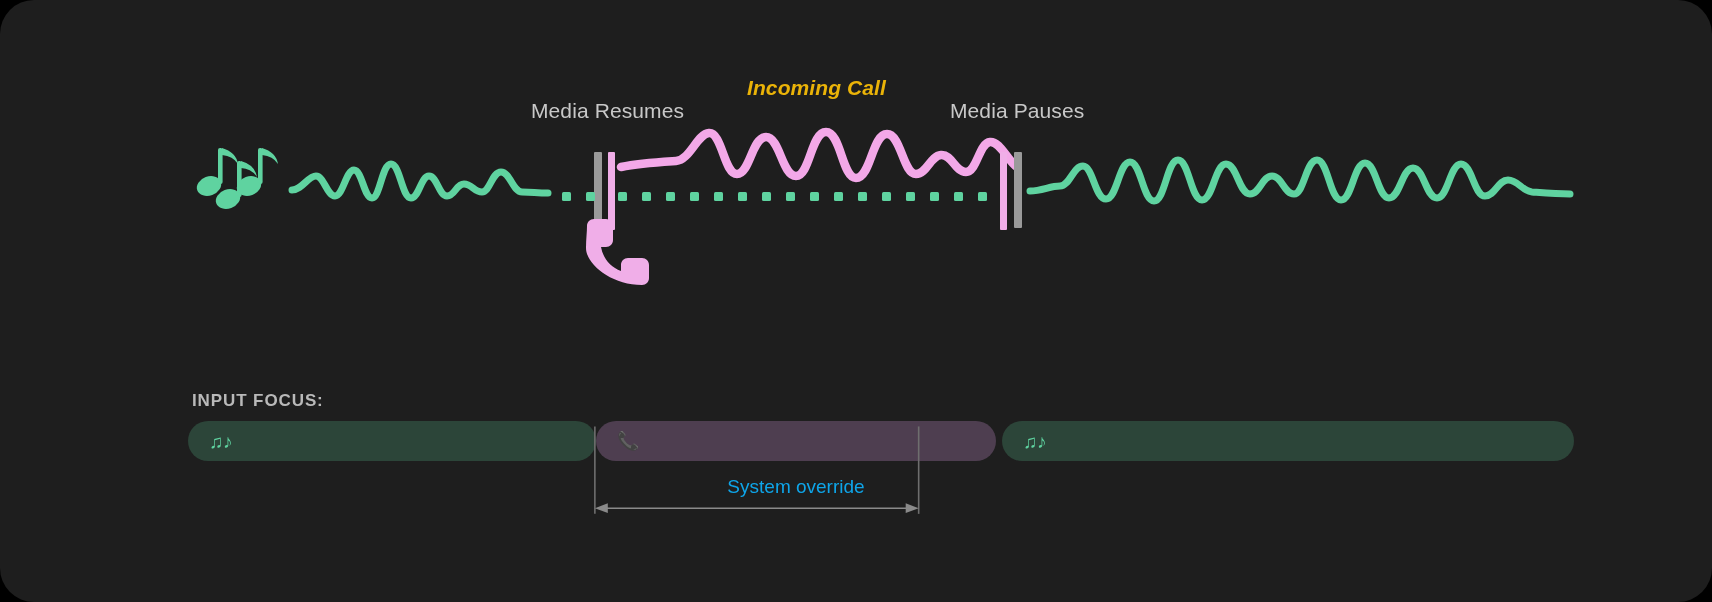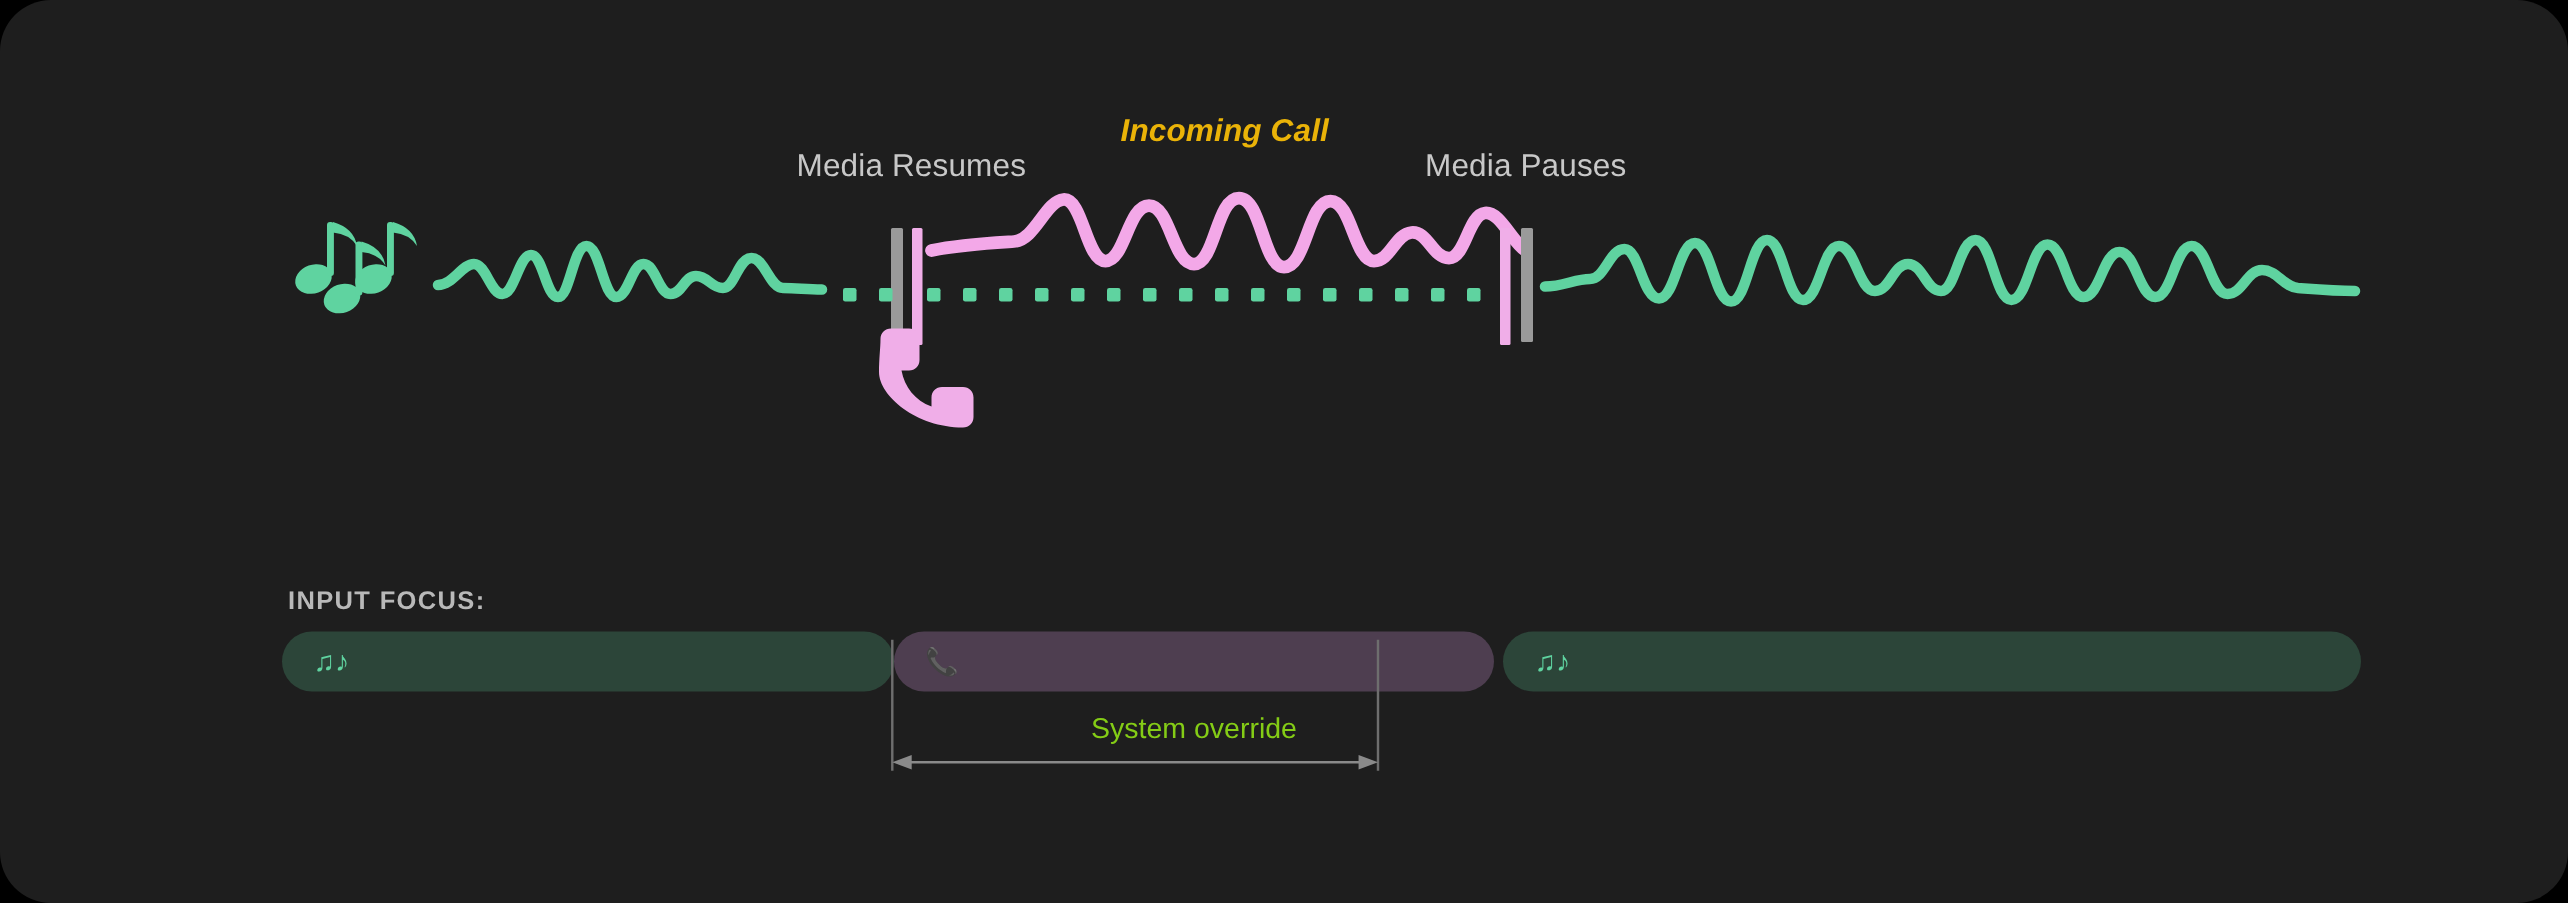--- a/index.html
+++ b/index.html
@@ -112,21 +112,21 @@
   }
   #band-media-right .band-icon { color: #5fd3a0; }
 
   #override-caption {
     position: absolute;
     left: 596px;
     top: 146px;
     width: 400px;
     text-align: center;
     font-size: 19px;
-    color: #84cc16;
+    color: #0ea5e9;
   }
 
   #override-measure {
     position: absolute;
     left: 590px;
     top: 85px;
     width: 340px;
     height: 120px;
   }
 </style>

